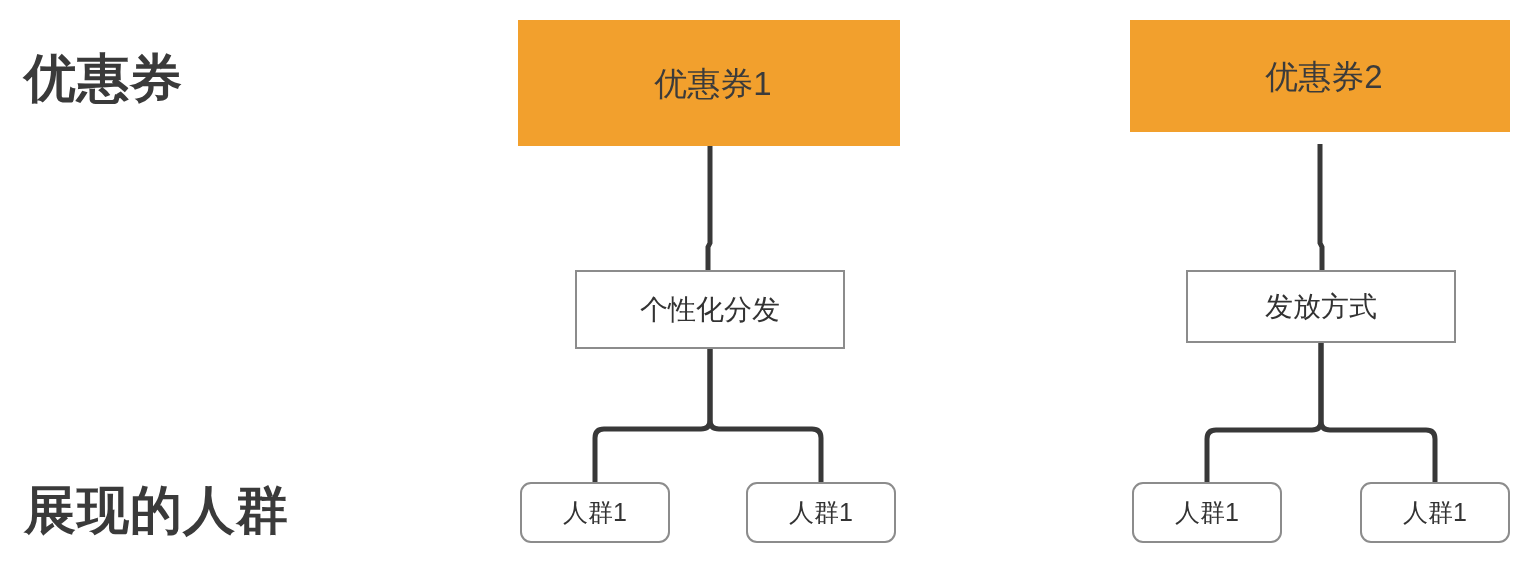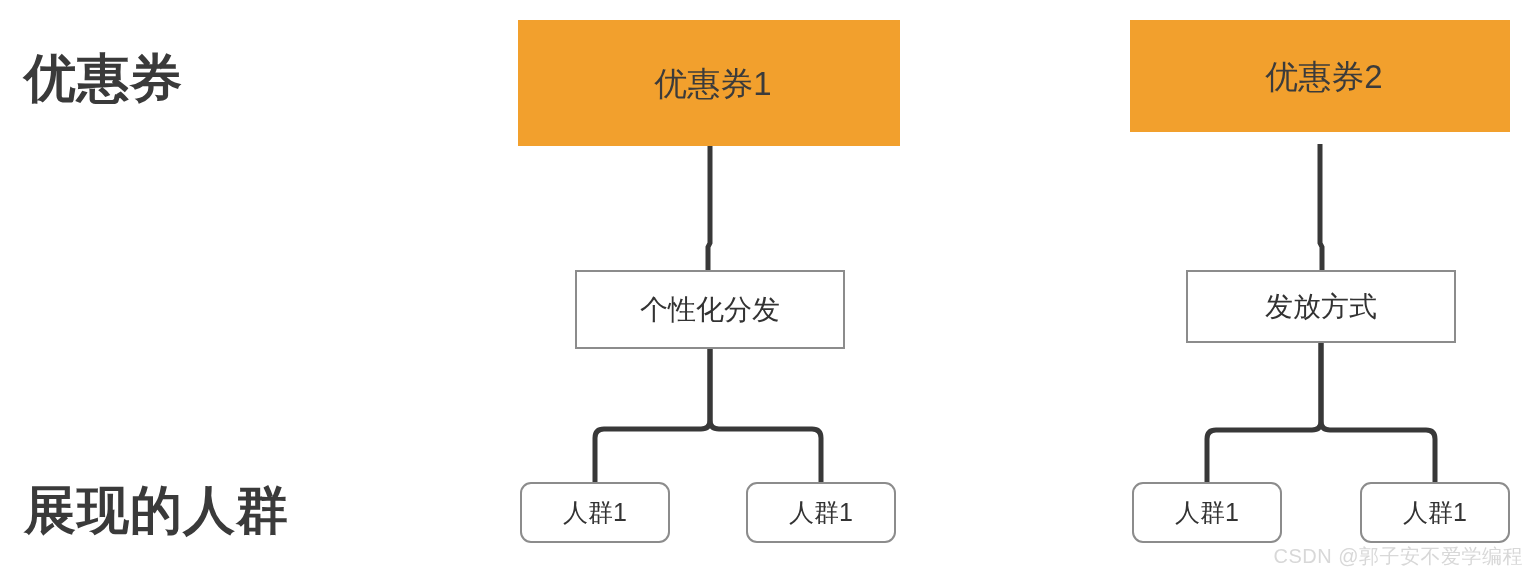--- a/index.html
+++ b/index.html
@@ -97,15 +97,14 @@
   <div class="node coupon-node" style="left:518px; top:20px; width:382px; height:126px">优惠券1</div>
   <div class="node method-node" style="left:575px; top:270px; width:270px; height:79px">个性化分发</div>
   <div class="node audience-node" style="left:520px; top:482px; width:150px; height:61px">人群1</div>
   <div class="node audience-node" style="left:746px; top:482px; width:150px; height:61px">人群1</div>
 
   <div class="node coupon-node" style="left:1130px; top:20px; width:380px; height:112px">优惠券2</div>
   <div class="node method-node" style="left:1186px; top:270px; width:270px; height:73px">发放方式</div>
   <div class="node audience-node" style="left:1132px; top:482px; width:150px; height:61px">人群1</div>
   <div class="node audience-node" style="left:1360px; top:482px; width:150px; height:61px">人群1</div>
 
-  <div class="watermark">CSDN @郭子安不爱学编程</div>
 
 </div>
 
 </body></html>

